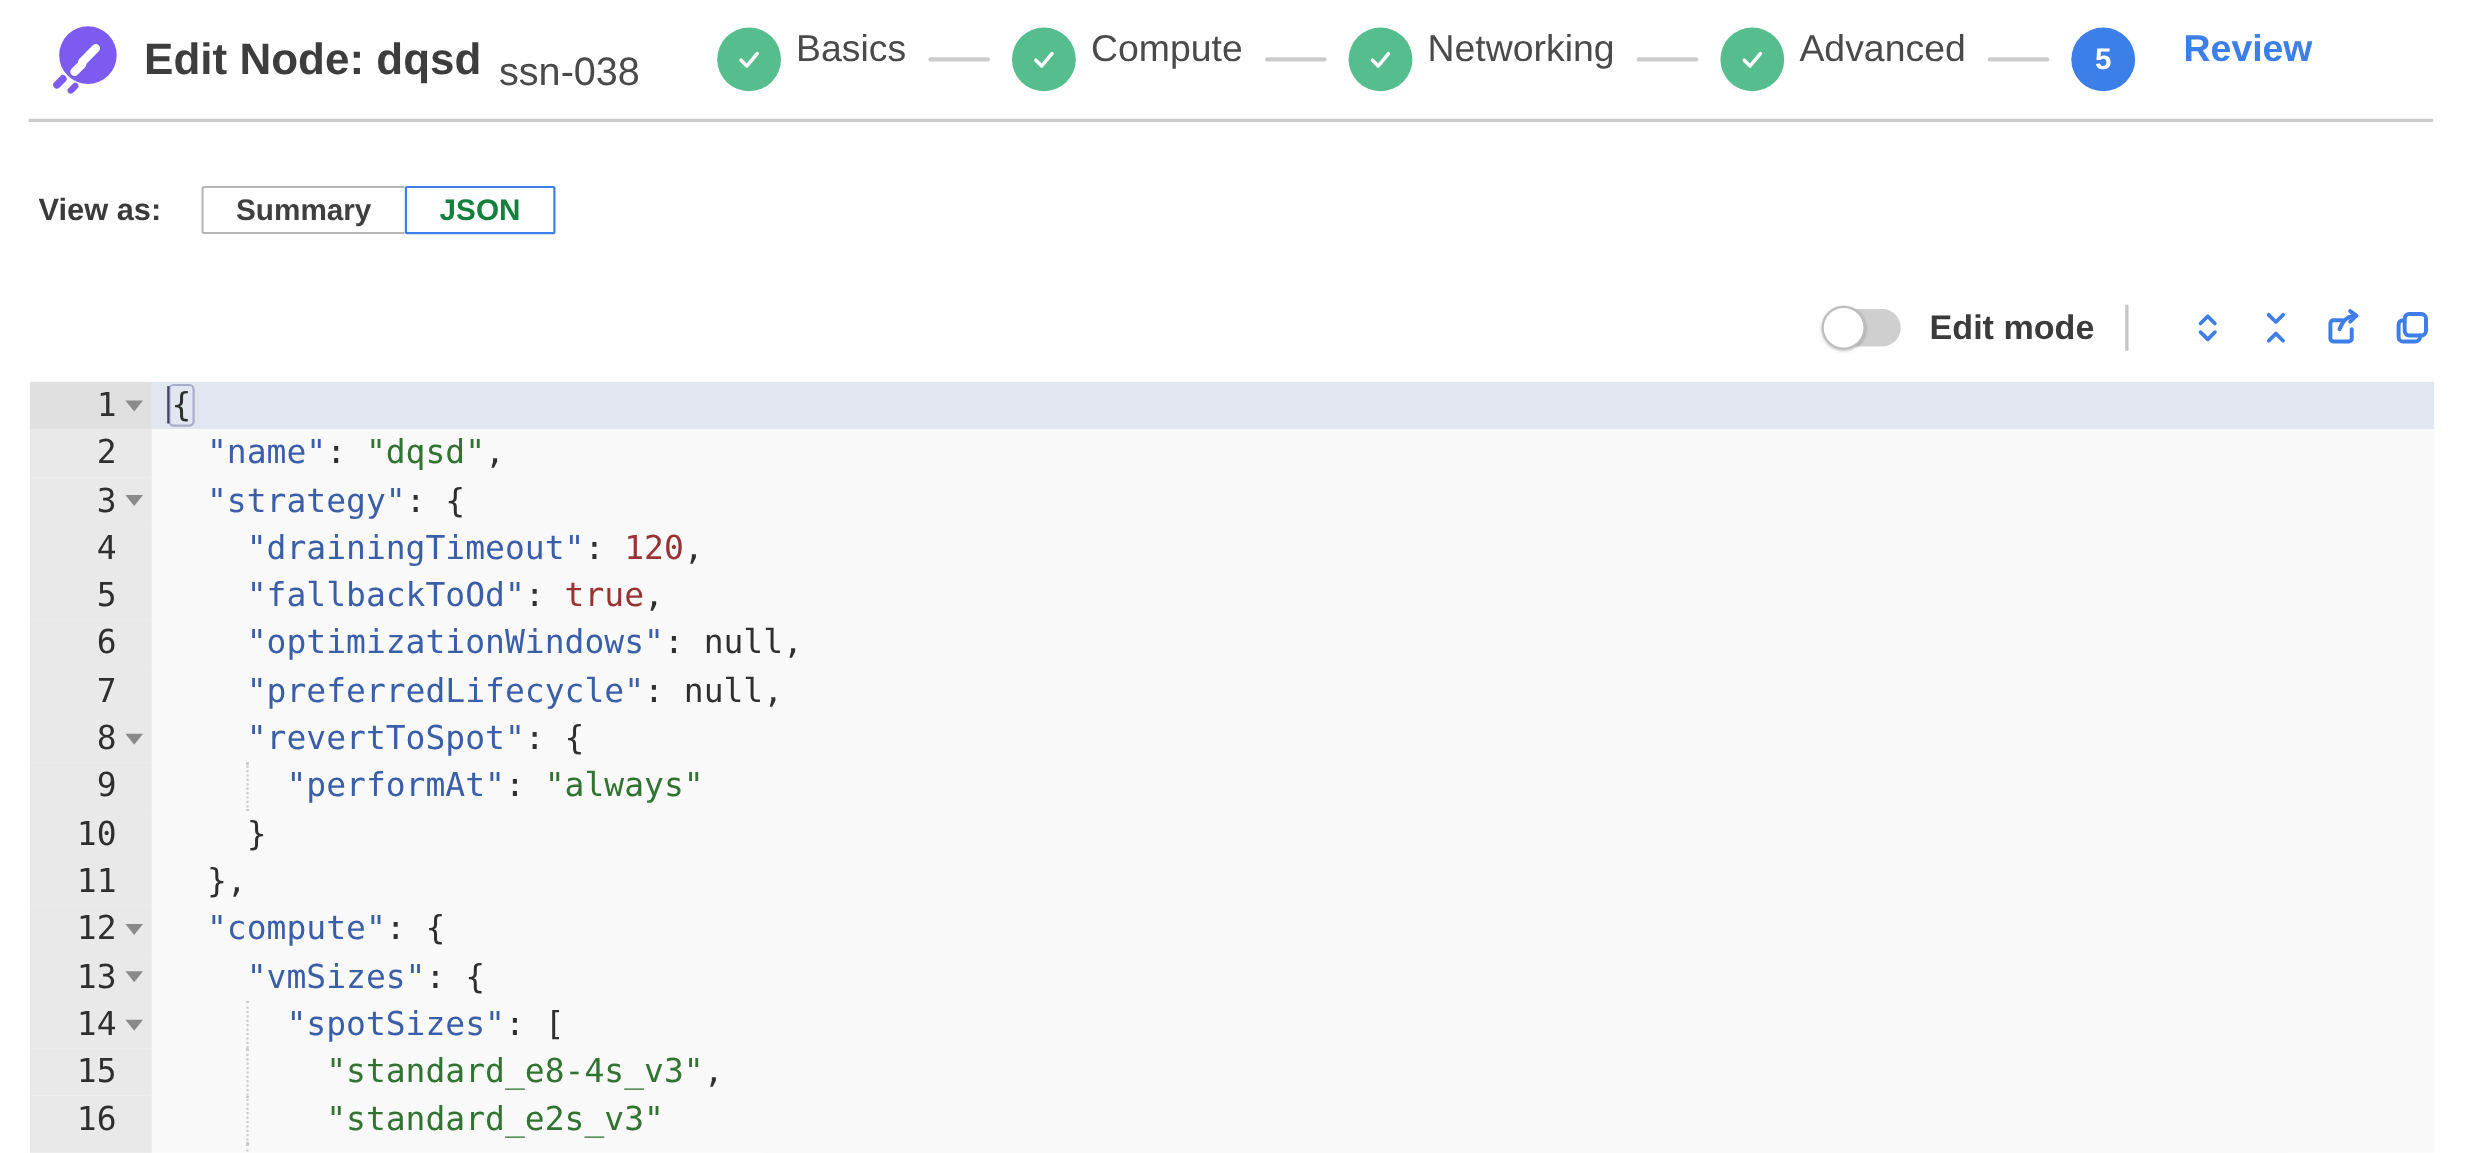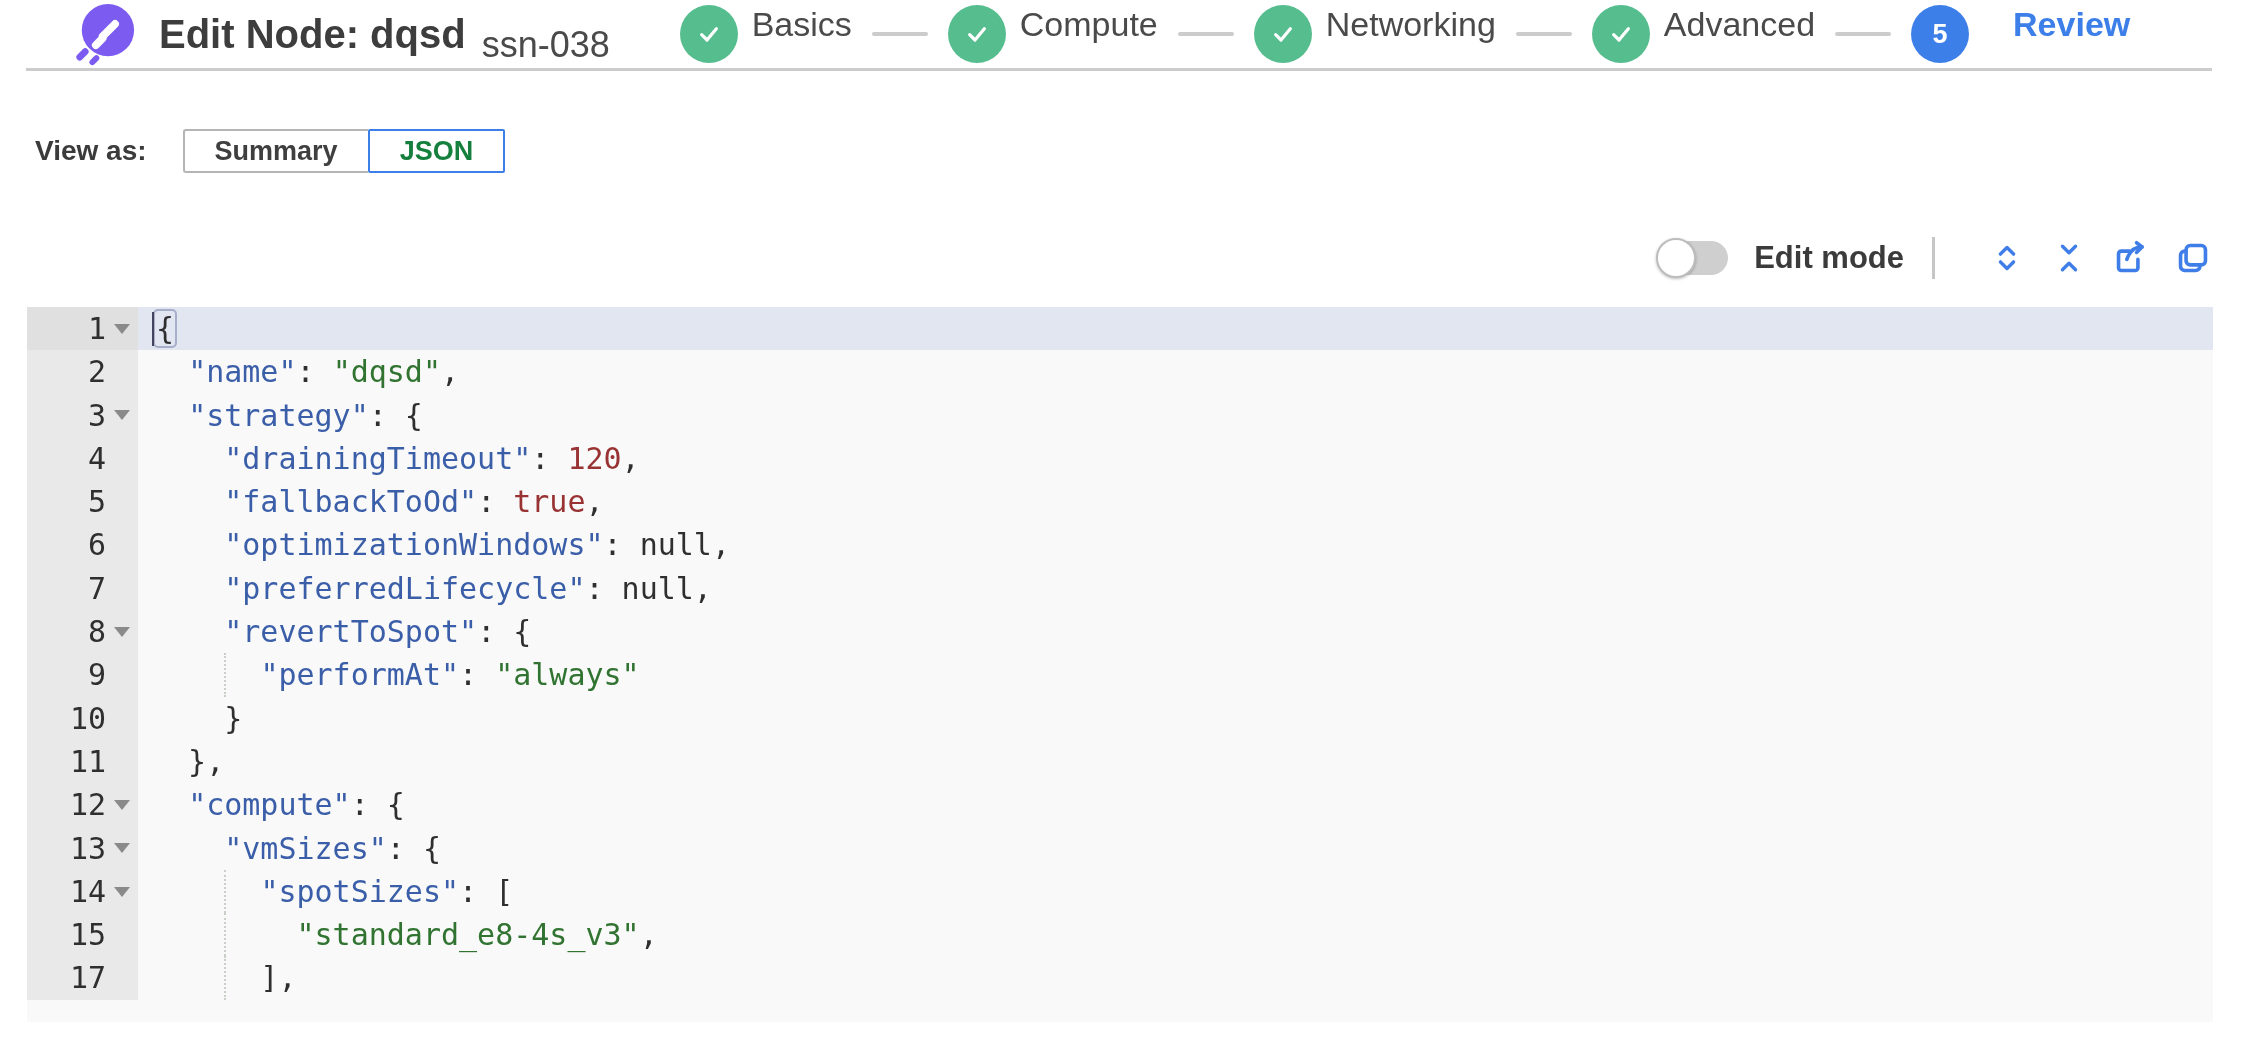--- a/index.html
+++ b/index.html
@@ -1,20 +1,20 @@
 <!DOCTYPE html>
 <html><head>
 <meta charset="utf-8">
 <style>
   * { margin:0; padding:0; box-sizing:border-box; }
   html,body { width:2250px; height:1048px; background:#ffffff; overflow:hidden;
               font-family:"Liberation Sans", sans-serif; }
 
   
-  .header { height:68px; display:flex; align-items:center; padding-left:75px; }
+  .header { height:108px; display:flex; align-items:center; padding-left:47px; }
   .logo { width:62px; height:66px; flex:0 0 auto; }
   .title { font-size:40px; font-weight:bold; color:#3d3d3d; margin-left:22px; white-space:nowrap; }
   .subtitle { font-size:36px; color:#4a4a4a; margin-left:16px; width:158px; overflow:hidden;
               white-space:nowrap; flex:0 0 auto;margin-top:21px; }
   .stepper { display:flex; align-items:center; margin-left:40px; }
   .step { display:flex; cursor:pointer; }
   .step-circle { width:58px; height:58px; border-radius:50%; display:flex; align-items:center;
                  justify-content:center; flex:0 0 auto; }
   .step-circle.done { background:#56bd8e; }
   .step-circle.current { background:#3d7fe8; color:#fff; font-size:27px; font-weight:bold; }
@@ -279,18 +279,25 @@
     </div>
     <div class="ed-line">
       <div class="gutter">
         <span class="lnum">15</span>
         <span class="fold"></span>
       </div>
       <div class="code"><span class="guide" style="left: calc(4ch + 14px);"></span><span class="tk-p">        </span><span class="tk-s">"standard_e8-4s_v3"</span><span class="tk-p">,</span></div>
     </div>
     <div class="ed-line">
       <div class="gutter">
+        <span class="lnum">16</span>
+        <span class="fold"></span>
+      </div>
+      <div class="code"><span class="guide" style="left: calc(4ch + 14px);"></span><span class="tk-p">        </span><span class="tk-s">"standard_e2s_v3"</span></div>
+    </div>
+    <div class="ed-line">
+      <div class="gutter">
         <span class="lnum">17</span>
         <span class="fold"></span>
       </div>
       <div class="code"><span class="guide" style="left: calc(4ch + 14px);"></span><span class="tk-p">      ],</span></div>
     </div>
   </div>
 
 </body></html>

